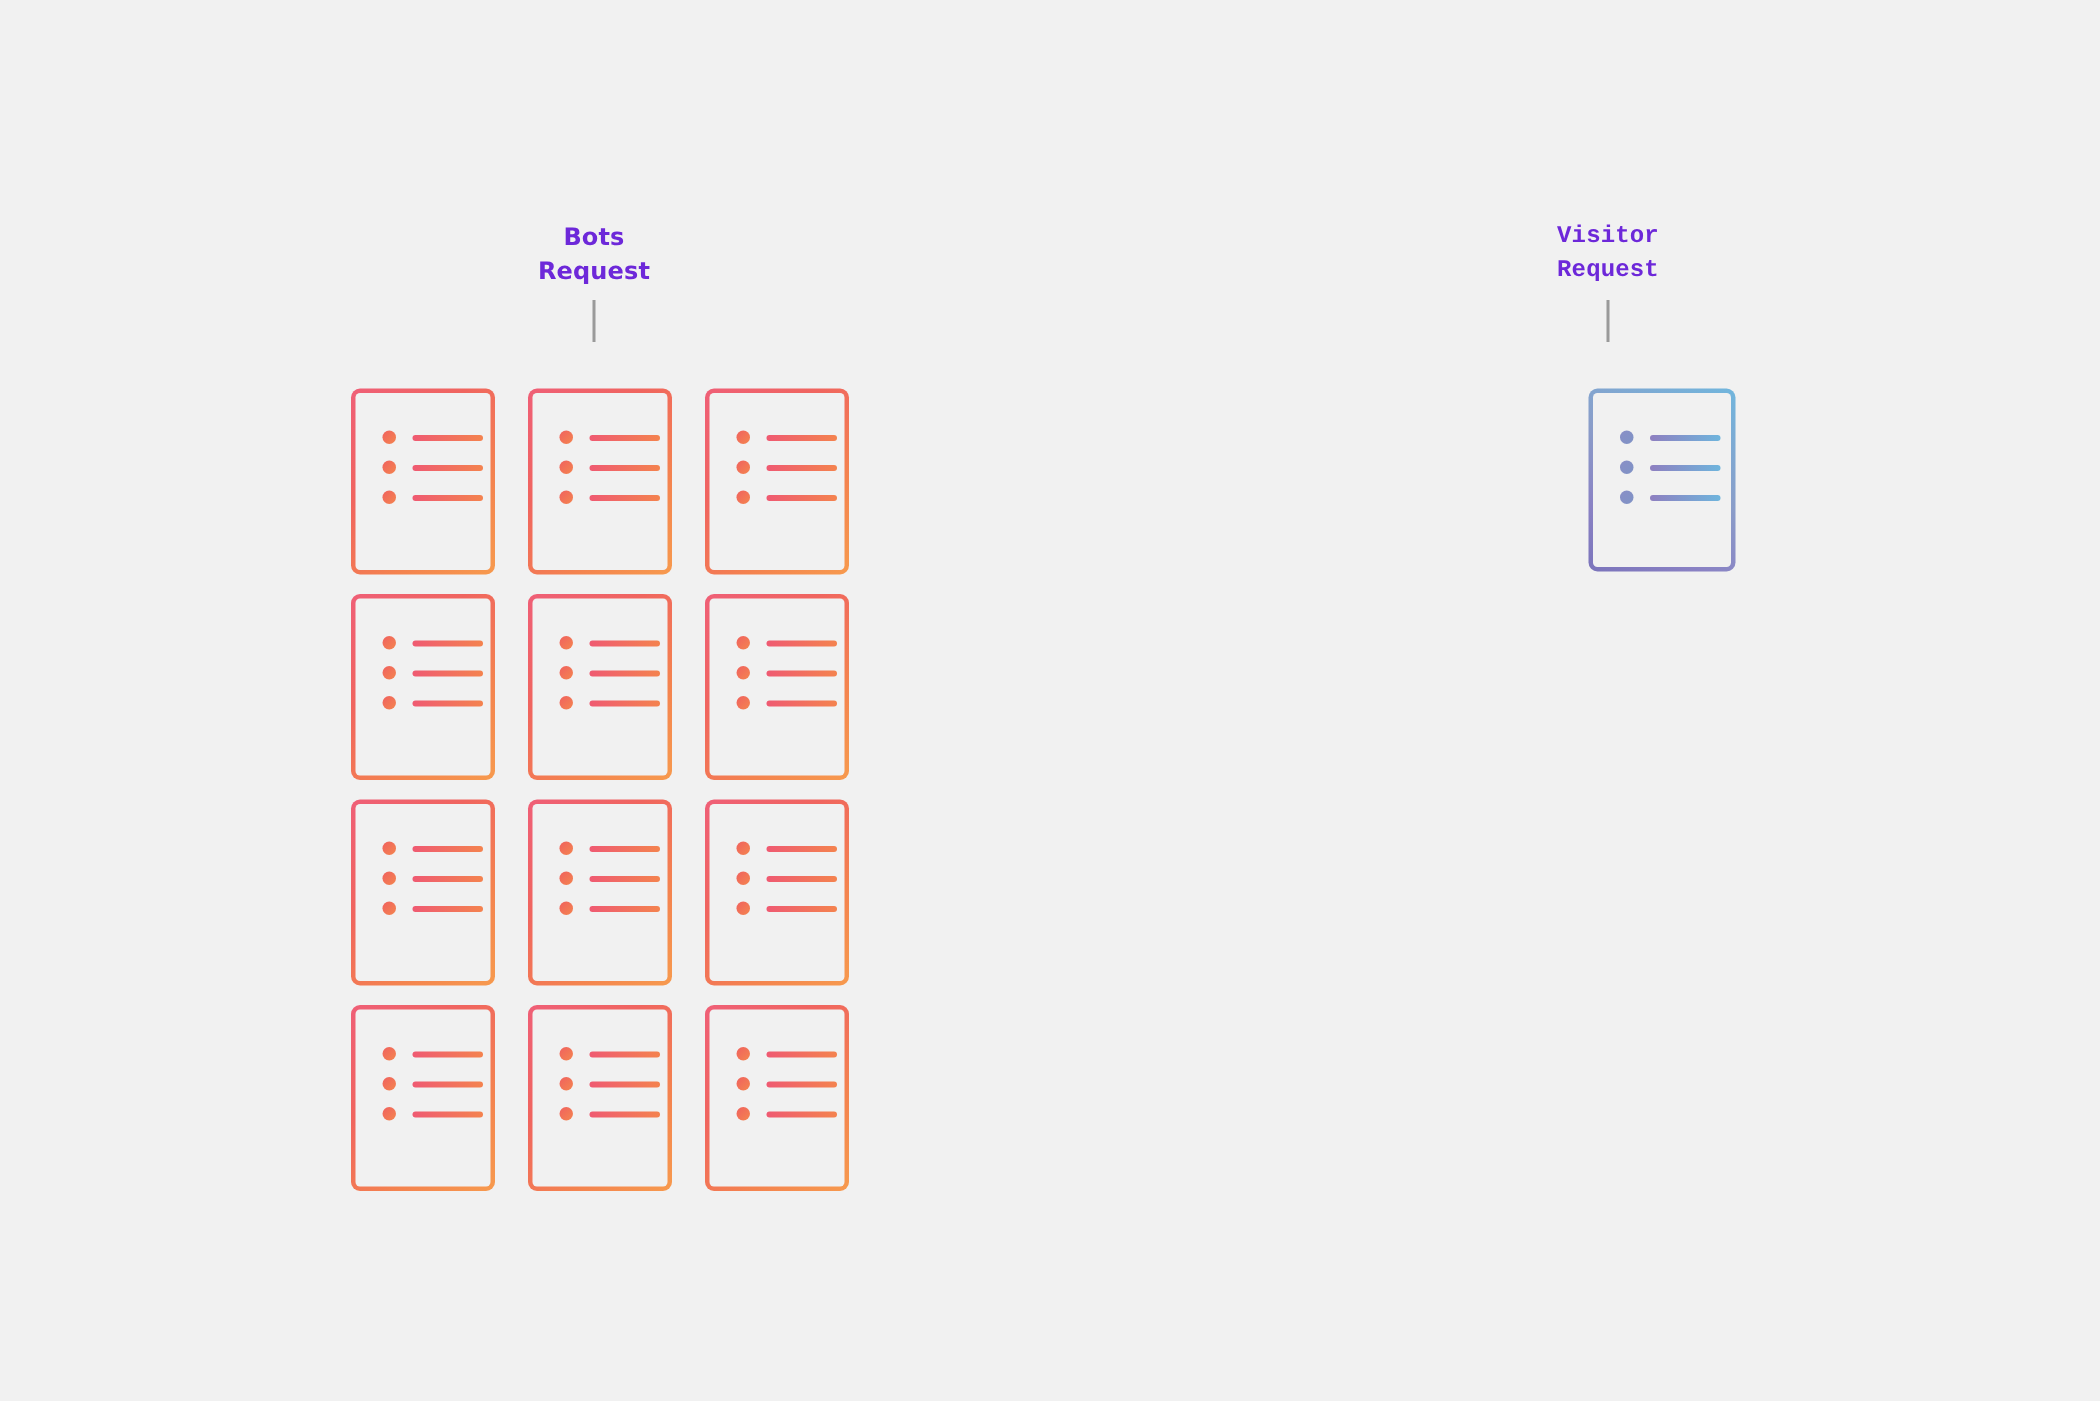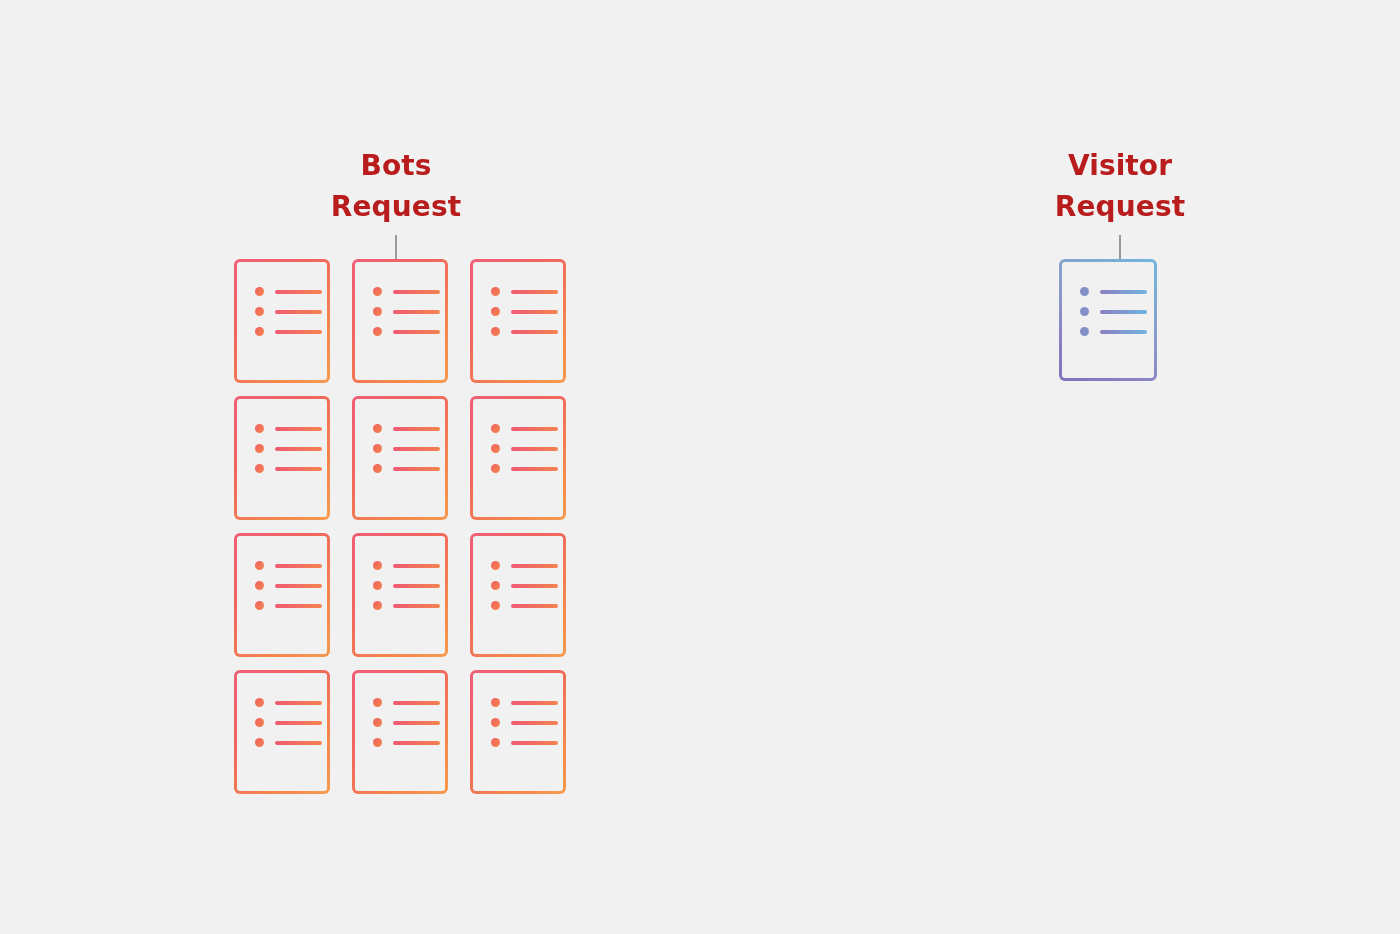--- a/index.html
+++ b/index.html
@@ -13,36 +13,36 @@
 
   
   .group-head {
     position:absolute;
     text-align:center;
     display:flex;
     flex-direction:column;
     align-items:center;
   }
   .group-title {
-    font-size:28px;
+    font-size:16px;
     font-weight:bold;
-    color:#b91c1c;
+    color:#6d28d9;
     line-height:1.45;
     letter-spacing:.1px;
     white-space:pre-line;
   }
   .connector {
     width:2px;
     height:28px;
     background:#9a9a9a;
     margin-top:8px;
   }
 
   #bots-head  { left:296px; top:146px; width:200px; }
-  #visitor-head { left:1020px; top:146px; width:200px; }
+  #visitor-head { left:972px; top:146px; width:200px;font-family:Liberation Mono, monospace; }
 
   
   .grid {
     position:absolute;
     display:grid;
     gap:13px 22px;
   }
   #bots-grid {
     left:234px; top:259px;
     grid-template-columns:repeat(3, 96px);

